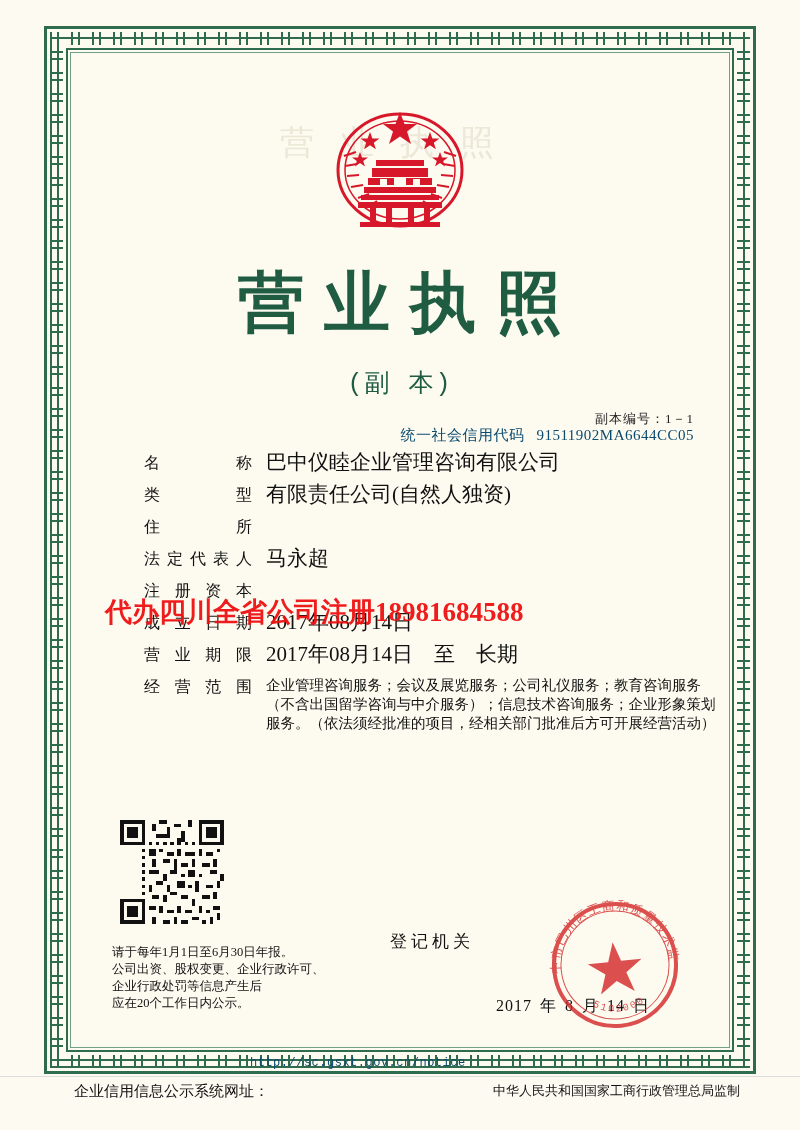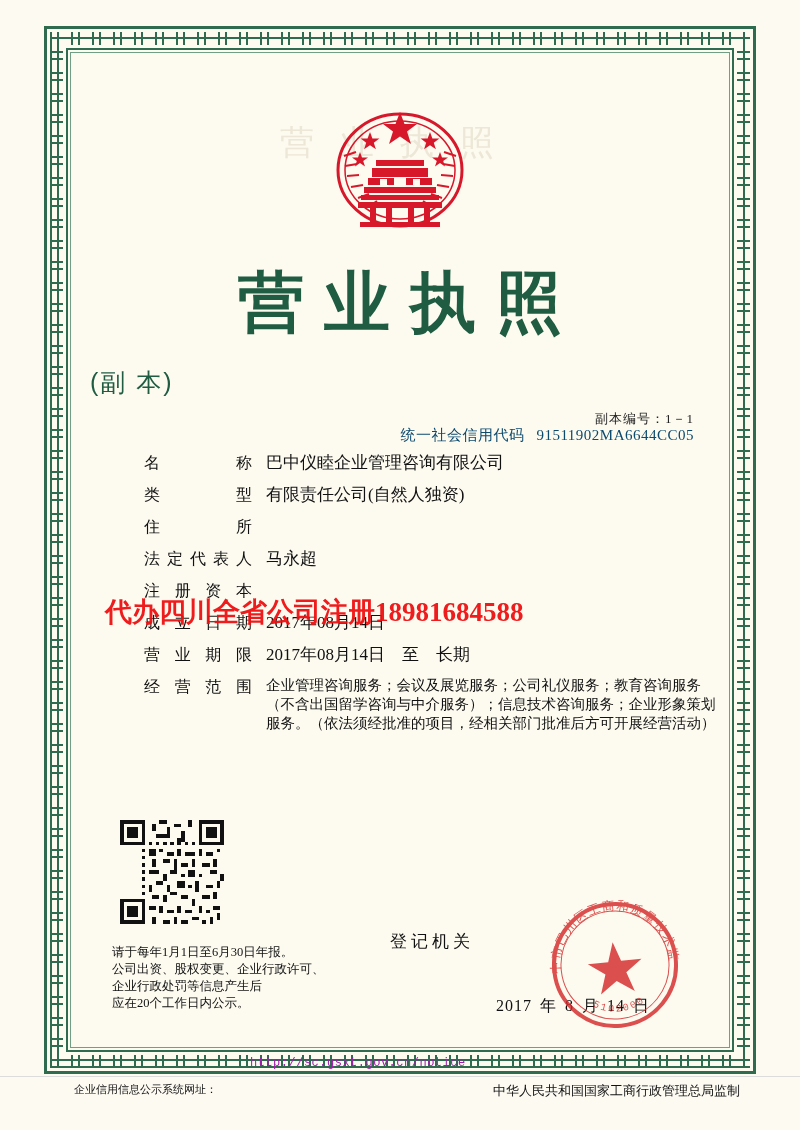--- a/index.html
+++ b/index.html
@@ -122,22 +122,22 @@
     letter-spacing: 20px;
     text-indent: 20px;
     color: #1f5c42;
     white-space: nowrap;
   }
   .subtitle {
     position: absolute;
     left: 90px;
     top: 366px;
     width: 620px;
-    text-align: left;
-    font-family: Liberation Sans, sans-serif;
+    text-align: center;
+    font-family: Liberation Mono, monospace;
     font-size: 25px;
     color: #1f5c42;
     letter-spacing: 2px;
   }
 
   .copy-no {
     position: absolute;
     right: 106px;
     top: 410px;
     font-size: 13px;
@@ -179,21 +179,21 @@
     font-size: 16px;
     color: #111;
     font-family: "Liberation Serif", serif;
     letter-spacing: 0px;
     text-align: justify;
     text-align-last: justify;
     line-height: 21px;
   }
   .field-value {
     flex: 1;
-    font-size: 17px;
+    font-size: 21px;
     color: #111;
     font-family: "Liberation Serif", serif;
     line-height: 21px;
     padding-left: 14px;
   }
   .field-value.small {
     font-size: 14.5px;
     line-height: 19px;
   }
 
@@ -269,31 +269,31 @@
     opacity: 0.82;
     transform: rotate(-6deg);
   }
 
   
   .url-line {
     position: absolute;
     left: 250px;
     top: 1056px;
     font-size: 12px;
-    color: #a21caf;
+    color: #0c4a6e;
     font-family: "Liberation Mono", monospace;
     letter-spacing: 0.5px;
   }
 
   
   .bottom-left {
     position: absolute;
     left: 74px;
     top: 1082px;
-    font-size: 11px;
+    font-size: 15px;
     color: #111;
     font-family: "Liberation Serif", serif;
   }
   .bottom-right {
     position: absolute;
     right: 60px;
     top: 1082px;
     font-size: 13px;
     color: #111;
     font-family: "Liberation Serif", serif;

